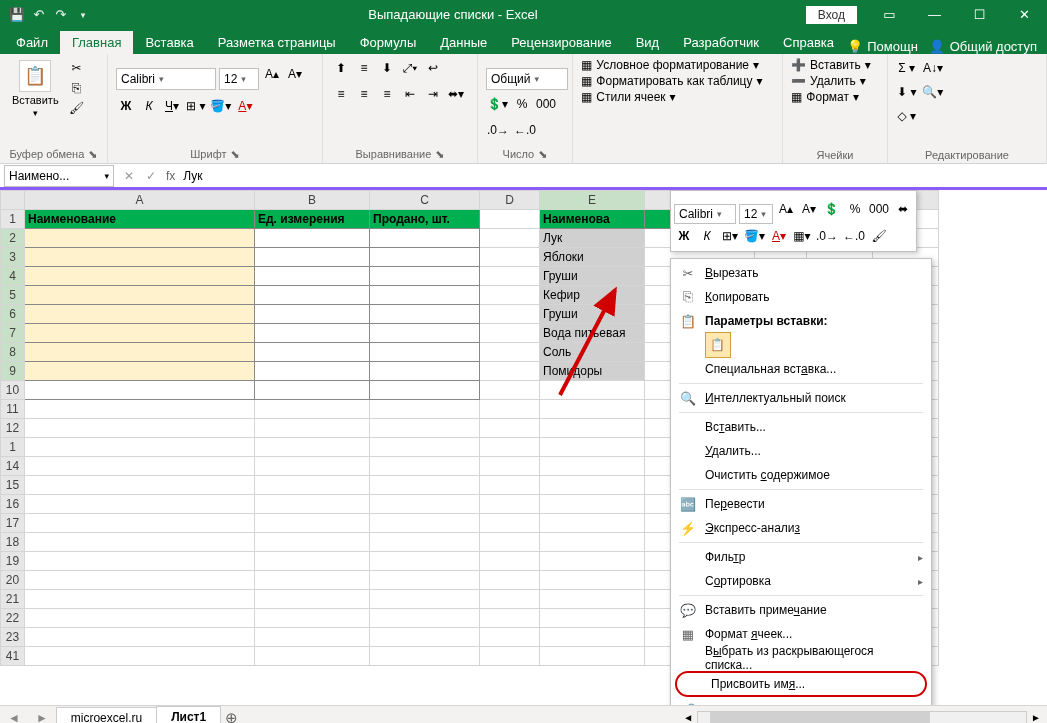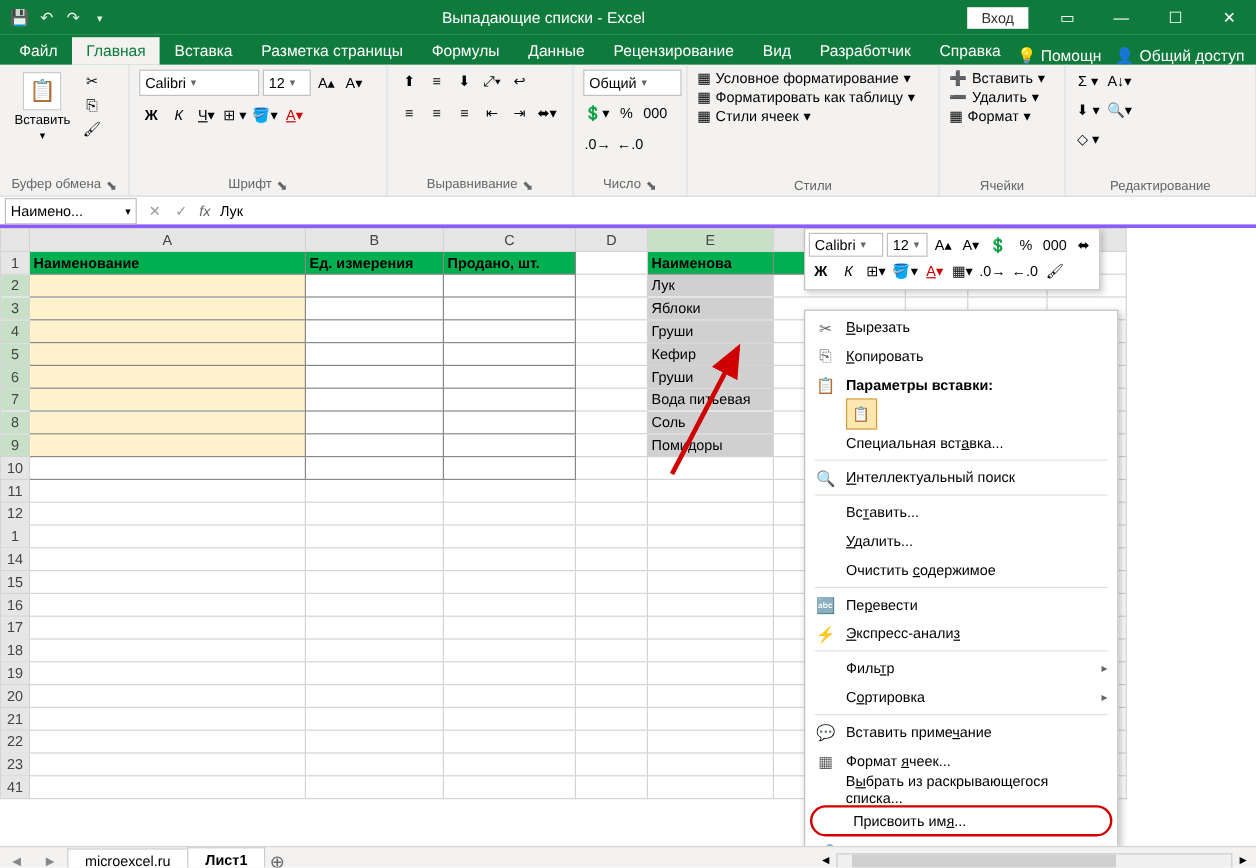--- a/index.html
+++ b/index.html
@@ -23,31 +23,31 @@
 
 
 .ribbon { height: 110px; background: #f3f2f1; border-bottom: 1px solid #d4d4d4; display: flex; }
 .group { border-right: 1px solid #e0e0e0; padding: 4px 8px 0; display: flex; flex-direction: column; justify-content: space-between; }
 .group .gbody { flex: 1; display: flex; gap: 4px; align-items: flex-start; }
 .group .glabel { text-align: right; font-size: 11px; color: #666; padding: 2px 0; display: flex; justify-content: center; gap: 4px; }
 .bigbtn { display: flex; flex-direction: column; align-items: center; gap: 2px; font-size: 11px; padding: 2px 4px; }
 .bigbtn .ico { width: 32px; height: 32px; background: #fff; border: 1px solid #ccc; display: inline-flex; align-items: center; justify-content: center; font-size: 18px; }
 .smallrow { display: flex; gap: 3px; align-items: center; margin-bottom: 2px; }
 .smallbtn { min-width: 20px; height: 20px; border: 1px solid transparent; display: inline-flex; align-items: center; justify-content: center; font-size: 12px; cursor: pointer; }
-.combo { height: 22px; border: 1px solid #c0c0c0; background: #fff; display: inline-flex; align-items: center; padding: 0 4px; font-size: 12px; gap: 4px; }
+.combo { height: 22px; border: 1px solid #c0c0c0; background: #fff; display: inline-flex; align-items: center; padding: 0 4px; font-size: 12px; gap: 4px; margin-top: 10px; }
 .combo .arr { font-size: 9px; color: #666; }
 .stylesbtns { display: flex; flex-direction: column; gap: 2px; }
 .stylesbtns div { display: flex; gap: 4px; align-items: center; font-size: 12px; }
 
 
 .fbar { height: 26px; border-bottom: 3px solid #8b5cf6; display: flex; align-items: center; background: #fff; }
 .namebox { width: 110px; height: 22px; border: 1px solid #c0c0c0; margin: 0 4px; display: flex; align-items: center; padding: 0 4px; font-size: 12px; }
 .namebox .arr { margin-left: auto; font-size: 9px; }
 .fbar .fbtn { width: 22px; text-align: center; color: #999; font-size: 12px; }
-.fbar .fx { font-style: italic; color: #666; padding: 0 4px; }
+.fbar .fx { color: #666; padding: 0 4px; }
 .fbar .finput { flex: 1; padding: 0 4px; font-size: 12px; }
 
 
 .gridwrap { position: relative; height: 515px; overflow: hidden; background: #fff; }
 .grid { border-collapse: collapse; table-layout: fixed; }
 .grid th, .grid td { border: 1px solid #d4d4d4; height: 19px; font-size: 12px; padding: 0 3px; text-align: left; white-space: nowrap; overflow: hidden; }
 .grid th { background: #e6e6e6; text-align: center; font-weight: normal; color: #444; }
 .grid th.rowhdr { width: 24px; }
 .hdr-green { background: #00b050 !important; font-weight: bold; color: #000; border-color: #888 !important; }
 .yellow { background: #fff2cc !important; border-color: #888 !important; }
@@ -210,23 +210,20 @@
     <div class="glabel"><span>Число</span> ⬊</div>
   </div>
 
   <div class="group" style="width:210px">
     <div class="gbody">
         <div class="stylesbtns">
       <div>▦ <span>Условное форматирование</span> ▾</div>
       <div>▦ <span>Форматировать как таблицу</span> ▾</div>
       <div>▦ <span>Стили ячеек</span> ▾</div>
     </div>
-      </div>
-    <div class="glabel">
-        <span>Стили</span>
       </div>
   </div>
 
   <div class="group" style="width:105px">
     <div class="gbody">
         <div class="stylesbtns">
       <div>➕ <span>Вставить</span> ▾</div>
       <div>➖ <span>Удалить</span> ▾</div>
       <div>▦ <span>Формат</span> ▾</div>
     </div>

